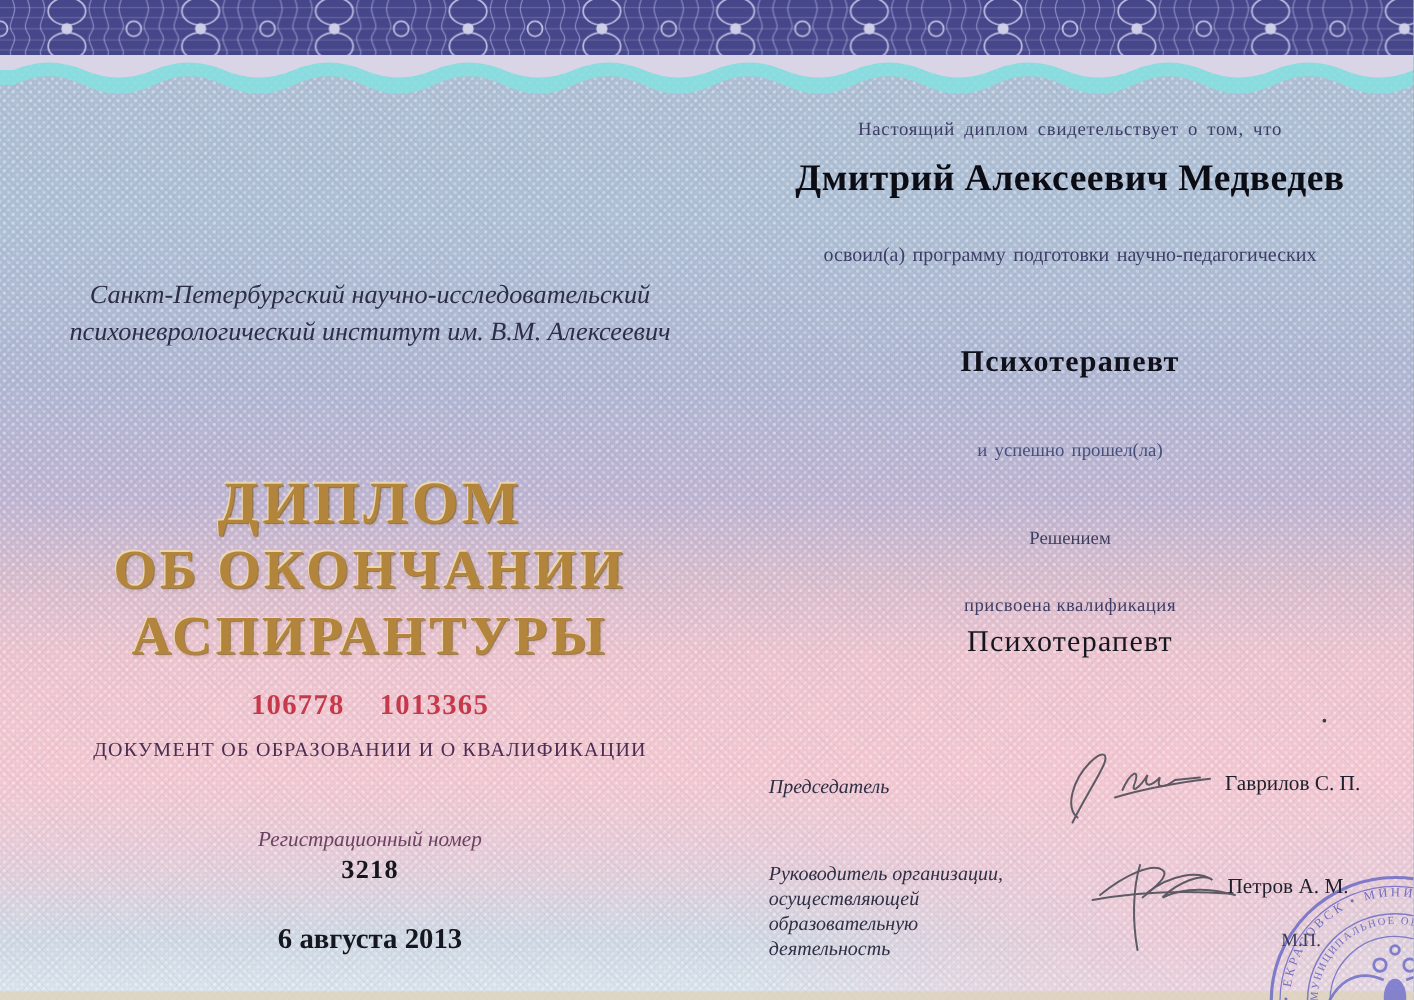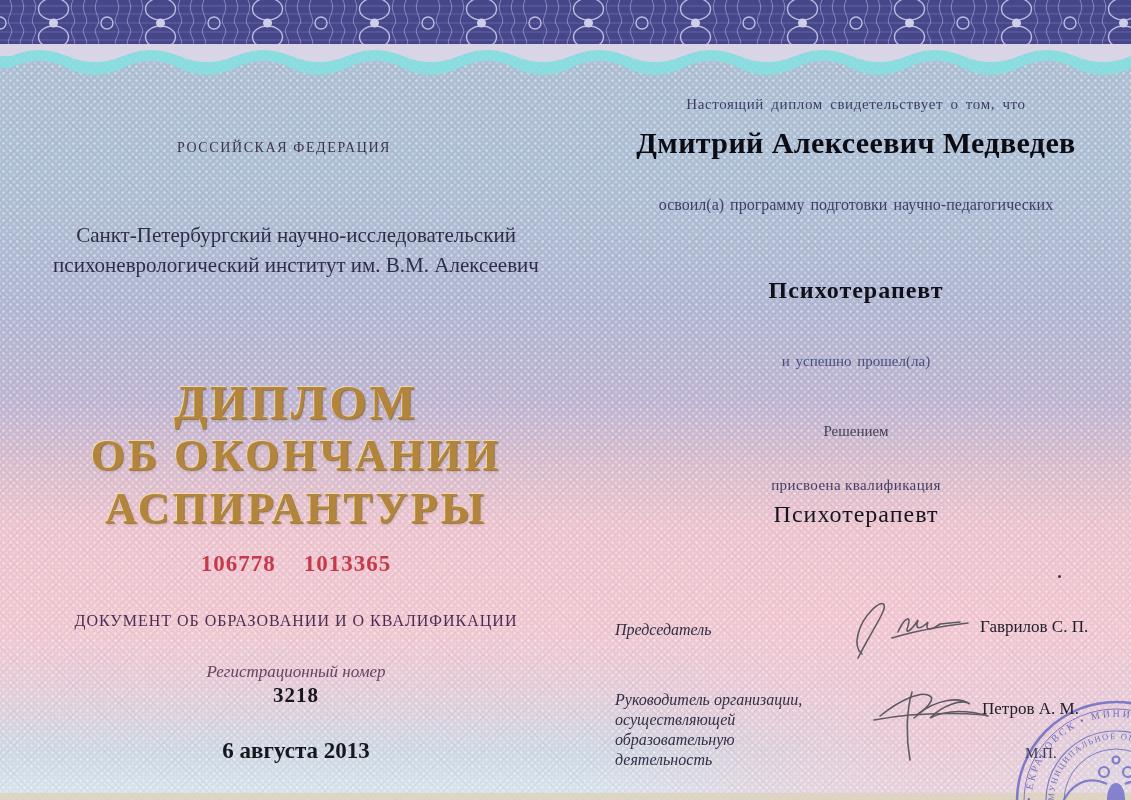--- a/index.html
+++ b/index.html
@@ -20,28 +20,28 @@
       repeating-linear-gradient(45deg, rgba(110,110,150,.05) 0 1px, transparent 1px 4px),
       repeating-linear-gradient(-45deg, rgba(110,110,150,.05) 0 1px, transparent 1px 4px);
     background-size:7px 7px,7px 7px,auto,auto;
     background-position:0 0,3.5px 3.5px,0 0,0 0;}
   .bottom-strip{position:absolute;left:0;right:0;bottom:0;height:7px;background:#ddd2ba;opacity:.8;}
   .abs{position:absolute;}
   .c{text-align:center;}
   .colL{left:20px;width:552px;}
   .colR{left:592px;width:528px;}
   .federation{top:140px;font-size:14px;letter-spacing:1.6px;color:#3a3350;transform:translateX(-12px);}
-  .institute{top:220px;font-size:21px;line-height:30px;color:#2d2d46;}
+  .institute{top:220px;font-size:21px;line-height:30px;color:#2d2d46;font-style:italic;}
   .gold{top:376px;line-height:53px;color:#b3853c;letter-spacing:3px;font-weight:bold;
     text-shadow:-1px -1px 0 rgba(240,220,170,.85), 1px 1px 0 rgba(118,82,24,.55), 1px 2px 3px rgba(100,70,20,.25);}
   .gold .l1{font-size:48px;}
   .gold .l2,.gold .l3{font-size:44px;}
   .serial{top:551px;font-size:23px;font-weight:bold;color:#c5394a;letter-spacing:1px;}
   .serial .gap{display:inline-block;width:28px;}
-  .doctype{top:592px;font-size:16px;color:#4b2d52;letter-spacing:1px;margin-top:20px;}
+  .doctype{top:592px;font-size:16px;color:#4b2d52;letter-spacing:1px;}
   .reglabel{top:662px;font-size:17px;font-style:italic;color:#6b4060;}
   .regnum{top:683px;font-size:21px;font-weight:bold;color:#16161e;letter-spacing:1px;}
   .datelabel{top:710px;font-size:17px;font-style:italic;color:#6b4060;}
   .issuedate{top:738px;font-size:23px;font-weight:bold;color:#16161e;}
   .intro{top:96px;font-size:15px;color:#3d3d66;letter-spacing:.6px;word-spacing:3px;}
   .gradname{top:126px;font-size:30px;font-weight:bold;color:#0c0c14;letter-spacing:.4px;}
   .program{top:193px;font-size:16px;line-height:23px;color:#3d3d66;word-spacing:2px;}
   .specialty{top:277px;font-size:24px;font-weight:bold;color:#10101a;letter-spacing:1px;}
   .passed{top:353px;font-size:15px;color:#46507a;word-spacing:2px;}
   .decision{top:423px;font-size:15px;color:#3e3e5c;}
@@ -92,21 +92,20 @@
             <line x1="0" y1="32" x2="107" y2="32"></line>
           <line x1="0" y1="40" x2="107" y2="40"></line>
         </g>
       </pattern>
     </defs>
     <path d="M0,48 H1131 V68 q-28,14 -56,0 t-56,0 t-56,0 t-56,0 t-56,0 t-56,0 t-56,0 t-56,0 t-56,0 t-56,0 t-56,0 t-56,0 t-56,0 t-56,0 t-56,0 t-56,0 t-56,0 t-56,0 t-56,0 t-56,0 L0,68 Z" fill="#84e0e0" opacity="0.85"></path>
     <path d="M0,38 H1131 V56 q-28,12 -56,0 t-56,0 t-56,0 t-56,0 t-56,0 t-56,0 t-56,0 t-56,0 t-56,0 t-56,0 t-56,0 t-56,0 t-56,0 t-56,0 t-56,0 t-56,0 t-56,0 t-56,0 t-56,0 t-56,0 L0,56 Z" fill="#d9d5e7"></path>
     <rect x="0" y="0" width="1131" height="44" fill="url(#orn)"></rect>
   </svg>
 
-  <div class="abs colL federation c">РОССИЙСКАЯ ФЕДЕРАЦИЯ</div>
 
   <div class="abs colL institute c">
     <div>Санкт-Петербургский научно-исследовательский</div>
     <div>психоневрологический институт им. В.М. Алексеевич</div>
   </div>
 
   <div class="abs colL gold c">
     <div class="l1">ДИПЛОМ</div>
     <div class="l2">ОБ ОКОНЧАНИИ</div>
     <div class="l3">АСПИРАНТУРЫ</div>

